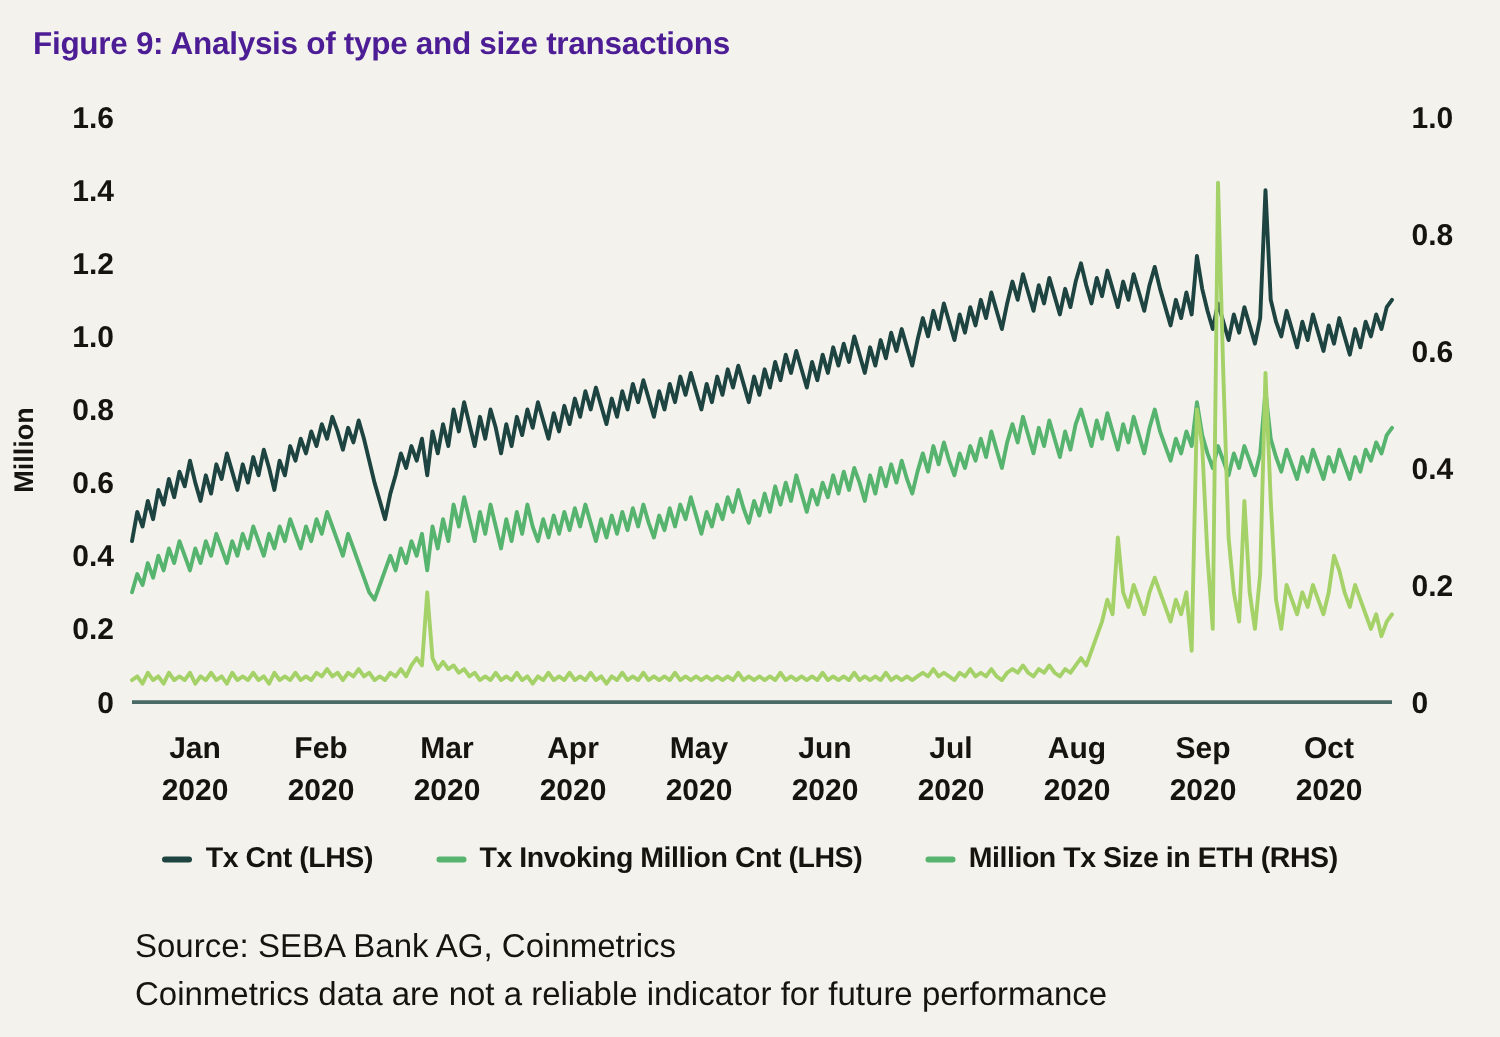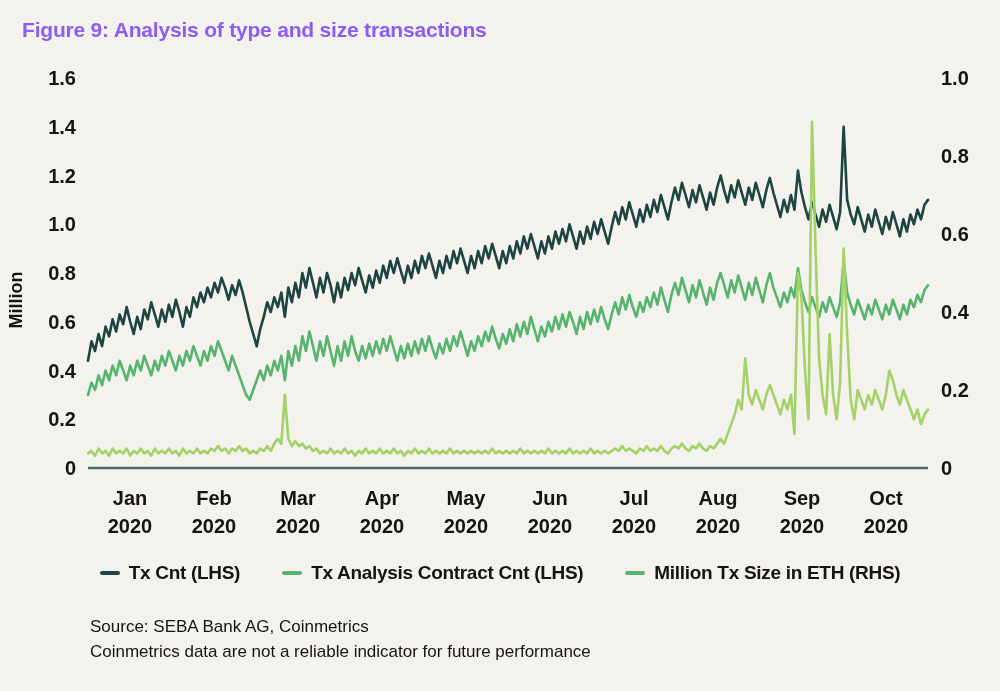--- a/index.html
+++ b/index.html
@@ -9,21 +9,21 @@
     font-family:"Liberation Sans", sans-serif;
     color:#1d4440;
     overflow:hidden;
     position:relative;
   }
   #figure-title{
     position:absolute;
     left:22px; top:18px;
     font-size:21px;
     font-weight:bold;
-    color:#8b5cf6;
+    color:#4c1d95;
     letter-spacing:-0.2px;
   }
   #chart-area{
     position:absolute;
     left:0; top:60px;
     width:1000px; height:490px;
   }
   #chart-svg{display:block;}
   .ytick, .xtick{
     font-family:"Liberation Sans", sans-serif;
@@ -63,21 +63,21 @@
   .legend-label{
     font-size:19px;
     font-weight:bold;
     color:#16140f;
     white-space:nowrap;
     letter-spacing:-0.3px;
   }
   #source-block{
     position:absolute;
     left:90px; top:615px;
-    font-size:17px;
+    font-size:22px;
     color:#16140f;
     line-height:1.45;
   }
   .source-line{white-space:nowrap;}
 </style>
 </head>
 <body>
 
 <div id="figure-title">Figure 9: Analysis of type and size transactions</div>
 
@@ -134,21 +134,21 @@
   </svg>
 </div>
 
 <div id="legend">
     <div class="legend-item">
       <span class="legend-swatch" style="background: rgb(29, 68, 64);"></span>
       <span class="legend-label">Tx Cnt (LHS)</span>
     </div>
     <div class="legend-item">
       <span class="legend-swatch" style="background: rgb(86, 180, 111);"></span>
-      <span class="legend-label">Tx Analysis Contract Cnt (LHS)</span>
+      <span class="legend-label">Tx Invoking Million Cnt (LHS)</span>
     </div>
     <div class="legend-item">
       <span class="legend-swatch" style="background: rgb(86, 180, 111);"></span>
       <span class="legend-label">Million Tx Size in ETH (RHS)</span>
     </div>
   </div>
 
 <div id="source-block">
   <div class="source-line">Source: SEBA Bank AG, Coinmetrics</div>
   <div class="source-line">Coinmetrics data are not a reliable indicator for future performance</div>

